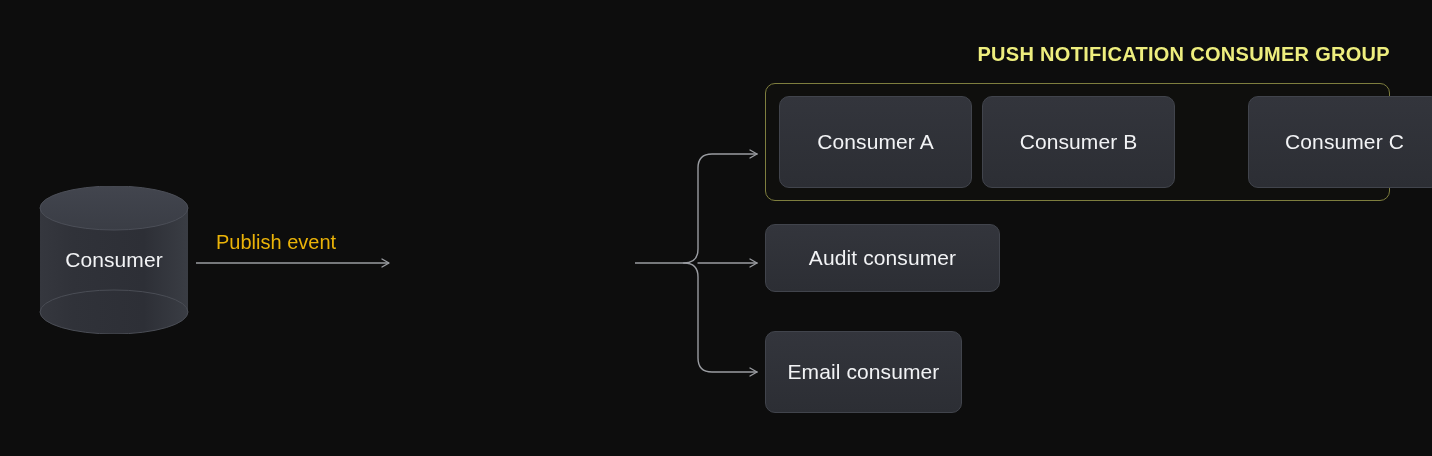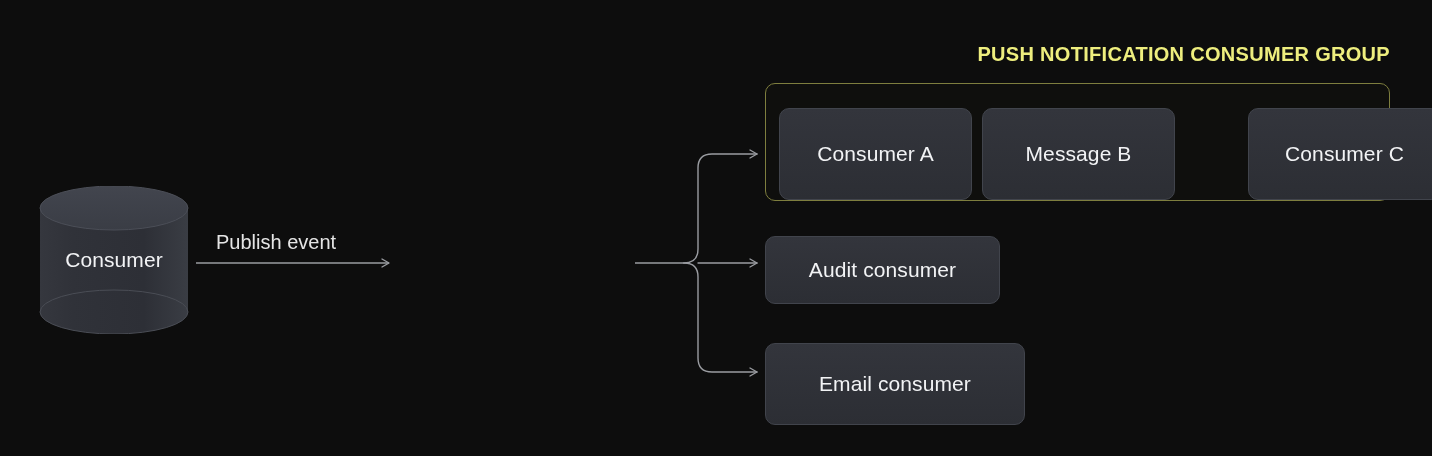--- a/index.html
+++ b/index.html
@@ -60,27 +60,26 @@
     background: linear-gradient(180deg, #33353c 0%, #2c2e34 100%);
     border: 1px solid #41444c;
     border-radius: 10px;
     display: flex;
     align-items: center;
     justify-content: center;
     color: #f2f3f5;
     font-size: 21px;
     letter-spacing: 0.1px;
     white-space: nowrap;
-    margin-top: 12px;
   }
 
   #node-broker { left: 396px; top: 219px; width: 236px; height: 88px; }
 
   #node-audit  { left: 765px; top: 224px; width: 235px; height: 68px; }
-  #node-email  { left: 765px; top: 331px; width: 260px; height: 82px; }
+  #node-email  { left: 765px; top: 331px; width: 197px; height: 82px; }
 
   
   .group-box {
     position: absolute;
     left: 765px;
     top: 83px;
     width: 625px;
     height: 118px;
     box-sizing: border-box;
     border: 1.5px solid #7e7e3e;
@@ -105,21 +104,21 @@
     height: 92px;
     font-size: 21px;
   }
   #consumer-a { left: 779px; }
   #consumer-b { left: 982px; }
   #consumer-c { left: 1248px; }
 
   
   .edge-label {
     position: absolute;
-    color: #e5e5e5;
+    color: #eab308;
     font-size: 20px;
     white-space: nowrap;
   }
   #label-publish { left: 216px; top: 231px; }
 </style>
 </head>
 <body>
 
 <div id="canvas">
 
@@ -176,21 +175,21 @@
 
 
   <div class="group-title">PUSH NOTIFICATION CONSUMER GROUP</div>
 
   <div class="group-box"></div>
 
   <div class="node consumer" id="consumer-a">
     <span>Consumer A</span>
   </div>
   <div class="node consumer" id="consumer-b">
-    <span>Message B</span>
+    <span>Consumer B</span>
   </div>
   <div class="node consumer" id="consumer-c">
     <span>Consumer C</span>
   </div>
 
   <div class="node" id="node-audit">
     <span>Audit consumer</span>
   </div>
 
   <div class="node" id="node-email">

